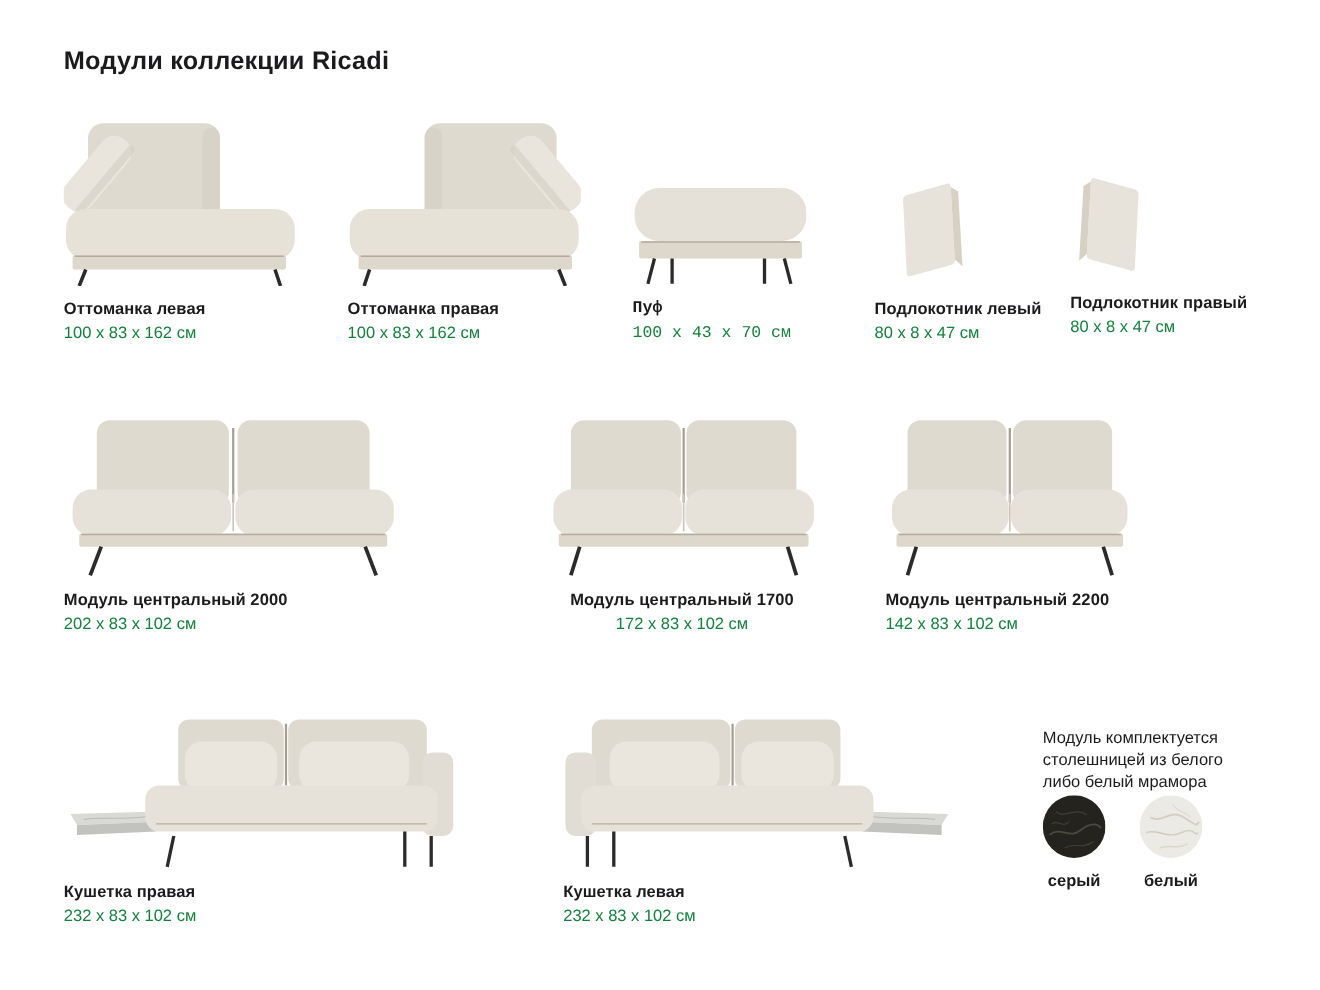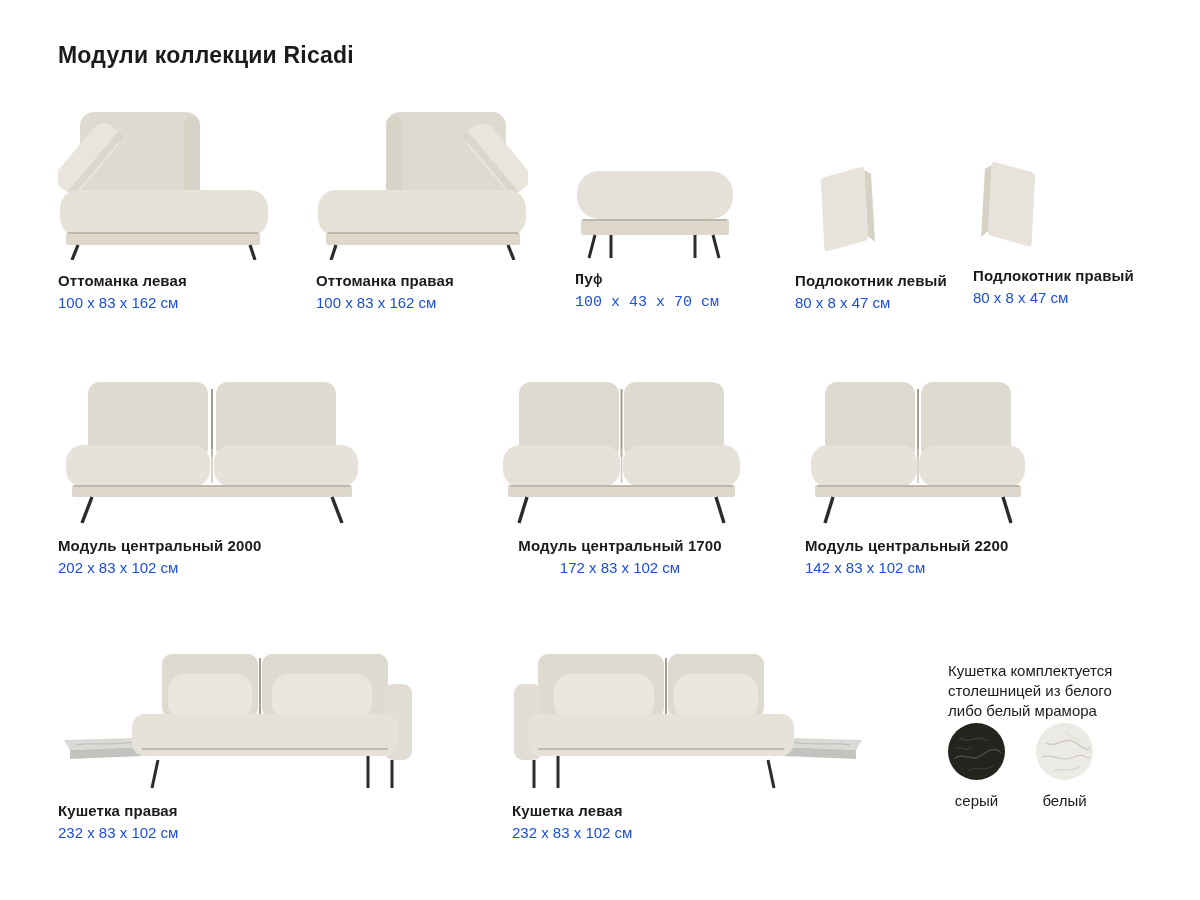--- a/index.html
+++ b/index.html
@@ -6,25 +6,25 @@
   .page{position:relative;width:1200px;height:900px;background:#ffffff;overflow:hidden;
         font-family:"Liberation Sans",sans-serif;color:#1b1b1d;}
   .title{position:absolute;left:58px;top:42px;font-size:23px;font-weight:600;
          letter-spacing:0.2px;margin:0;}
   .card{position:absolute;}
   .fig{display:flex;align-items:flex-end;}
   .row1 .fig{height:155px;}
   .row2 .fig{height:150px;}
   .row3 .fig{height:145px;}
   .name{font-size:15px;font-weight:600;margin-top:12px;white-space:nowrap;letter-spacing:0.1px;}
-  .dims{font-size:15px;font-weight:400;margin-top:5px;white-space:nowrap;color:#1d4ed8;}
+  .dims{font-size:15px;font-weight:400;margin-top:5px;white-space:nowrap;color:#15803d;}
   .note{position:absolute;left:948px;top:661px;width:190px;}
   .note-line{font-size:15px;line-height:20px;white-space:nowrap;}
   .swatches{position:absolute;left:948px;top:723px;display:flex;gap:31px;}
-  .swatch{width:57px;text-align:center;}
+  .swatch{width:57px;text-align:center;font-weight:bold;}
   .swatch-label{margin-top:12px;font-size:15px;}
   svg{display:block;}
 </style>
 </head>
 <body>
 
 <div class="page">
 
   <h1 class="title">Модули коллекции Ricadi</h1>
 
@@ -209,21 +209,21 @@
           <path d="M306 106 L306 138" stroke="#2b2b2b" stroke-width="3" fill="none"></path>
           <path d="M330 110 L330 138" stroke="#2b2b2b" stroke-width="3" fill="none"></path>
         </g>
       </svg>
     </div>
     <div class="name">Кушетка левая</div>
     <div class="dims">232 x 83 x 102 см</div>
   </div>
 
   <div class="note">
-    <div class="note-line">Кушетка комплектуется</div>
+    <div class="note-line">Модуль комплектуется</div>
     <div class="note-line">столешницей из белого</div>
     <div class="note-line">либо белый мрамора</div>
   </div>
 
   <div class="swatches">
     <div class="swatch">
       <svg width="57" height="57" viewBox="0 0 57 57">
         <circle cx="28.5" cy="28.5" r="28.5" fill="#24231e"></circle>
         <path d="M6 36 C16 28 24 40 34 32 S50 26 53 30" stroke="#5d5a4f" stroke-width="1.6" fill="none" opacity="0.7"></path>
         <path d="M12 15 C20 22 30 10 40 18" stroke="#4e4b42" stroke-width="1.2" fill="none" opacity="0.7"></path>

